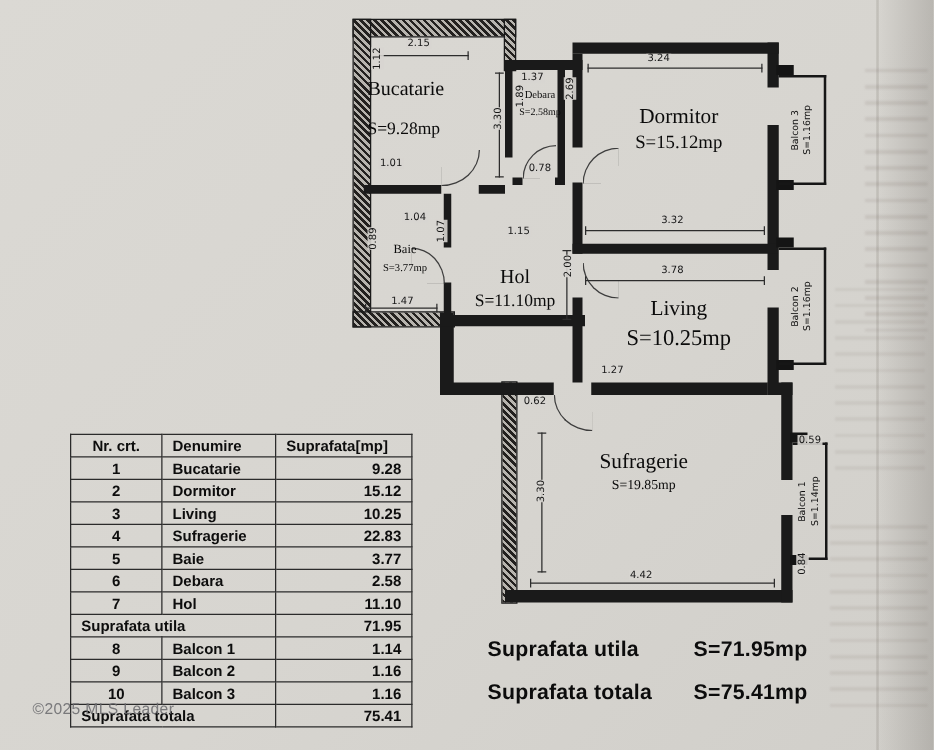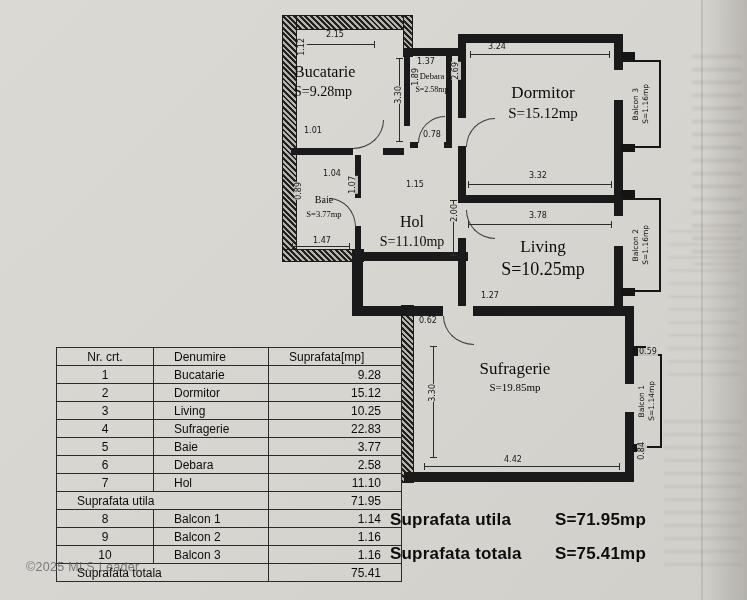--- a/index.html
+++ b/index.html
@@ -27,21 +27,21 @@
   .arc{position:absolute;z-index:3;}
   .arc-tl{border-top:1px solid #3c3c3c;border-left:1px solid #3c3c3c;border-radius:100% 0 0 0;}
   .arc-tr{border-top:1px solid #3c3c3c;border-right:1px solid #3c3c3c;border-radius:0 100% 0 0;}
   .arc-bl{border-bottom:1px solid #3c3c3c;border-left:1px solid #3c3c3c;border-radius:0 0 0 100%;}
   .arc-br{border-bottom:1px solid #3c3c3c;border-right:1px solid #3c3c3c;border-radius:0 0 100% 0;}
   .balc{position:absolute;border:2px solid #161616;border-left:none;display:flex;
         align-items:center;justify-content:center;gap:1px;z-index:2;}
   .balc span{writing-mode:vertical-rl;transform:rotate(180deg);font-size:7.5px;line-height:1.15;
         color:#101010;font-family:"DejaVu Sans",sans-serif;}
   #areas{position:absolute;left:56px;top:347px;border-collapse:collapse;font-size:12px;color:#0d0d0d;z-index:6;}
-  #areas th,#areas td{border:1px solid #2b2b2b;padding:1px 20px;height:15px;font-weight:normal;white-space:nowrap;}
+  #areas th,#areas td{border:1px solid #2b2b2b;padding:1px 8px;height:15px;font-weight:bold;white-space:nowrap;}
   #areas th{text-align:left;}
   #areas .nr{text-align:center;width:56px;}
   #areas .den{text-align:left;width:74px;}
   #areas .arr{text-align:right;width:92px;}
   .sumline{position:absolute;display:flex;width:256px;justify-content:space-between;
         font-size:17px;font-weight:600;color:#0c0c0c;z-index:6;letter-spacing:0.2px;}
   #watermark{position:absolute;left:26px;top:560px;font-size:12.5px;color:rgba(104,104,108,0.85);
         letter-spacing:0.3px;z-index:9;}
   .ghost{position:absolute;background:repeating-linear-gradient(180deg,rgba(110,95,88,0.13) 0 3px,rgba(0,0,0,0) 3px 13px);
         filter:blur(1px);z-index:1;}
@@ -110,21 +110,21 @@
       <span>Balcon 2</span>
       <span>S=1.16mp</span>
     </div>
     <div class="balc" style="left:634px;top:354px;width:26px;height:90px;">
       <span>Balcon 1</span>
       <span>S=1.14mp</span>
     </div>
 
     <div class="room" style="left:294px;top:62px;width:108px;text-align:left;">
       <span style="font-size:16px;">Bucatarie</span>
-      <span class="ar" style="font-size:14px;">S=9.28mp</span>
+      <span class="ar" style="font-size:14px;margin-top:12px;">S=9.28mp</span>
     </div>
     <div class="room" style="left:410px;top:64px;width:44px;text-align:center;">
       <span style="font-size:8.5px;">Debara</span>
       <span class="ar" style="font-size:8px;">S=2.58mp</span>
     </div>
     <div class="room" style="left:478px;top:82px;width:130px;text-align:center;">
       <span style="font-size:17px;">Dormitor</span>
       <span class="ar" style="font-size:15px;">S=15.12mp</span>
     </div>
     <div class="room" style="left:298px;top:188px;width:52px;text-align:center;">
@@ -151,21 +151,21 @@
     <div class="dline" style="left:292px;top:246px;width:58px;"></div>
     <div class="dline" style="left:424px;top:466px;width:196px;"></div>
     <div class="dlinev" style="left:399px;top:58px;height:84px;"></div>
     <div class="dlinev" style="left:453px;top:200px;height:56px;"></div>
     <div class="dlinev" style="left:433px;top:346px;height:112px;"></div>
 
     <div class="dim" style="left:325px;top:31px;">2.15</div>
     <div class="dim dimv" style="left:297px;top:38px;">1.12</div>
     <div class="dim" style="left:416px;top:58px;">1.37</div>
     <div class="dim dimv" style="left:411px;top:68px;">1.89</div>
-    <div class="dim" style="left:487px;top:43px;">3.24</div>
+    <div class="dim" style="left:517px;top:43px;">3.24</div>
     <div class="dim dimv" style="left:451px;top:62px;">2.69</div>
     <div class="dim dimv" style="left:394px;top:86px;">3.30</div>
     <div class="dim" style="left:422px;top:131px;">0.78</div>
     <div class="dim" style="left:303px;top:127px;">1.01</div>
     <div class="dim" style="left:322px;top:170px;">1.04</div>
     <div class="dim dimv" style="left:294px;top:182px;">0.89</div>
     <div class="dim dimv" style="left:348px;top:176px;">1.07</div>
     <div class="dim" style="left:405px;top:181px;">1.15</div>
     <div class="dim dimv" style="left:450px;top:204px;">2.00</div>
     <div class="dim" style="left:528px;top:172px;">3.32</div>

